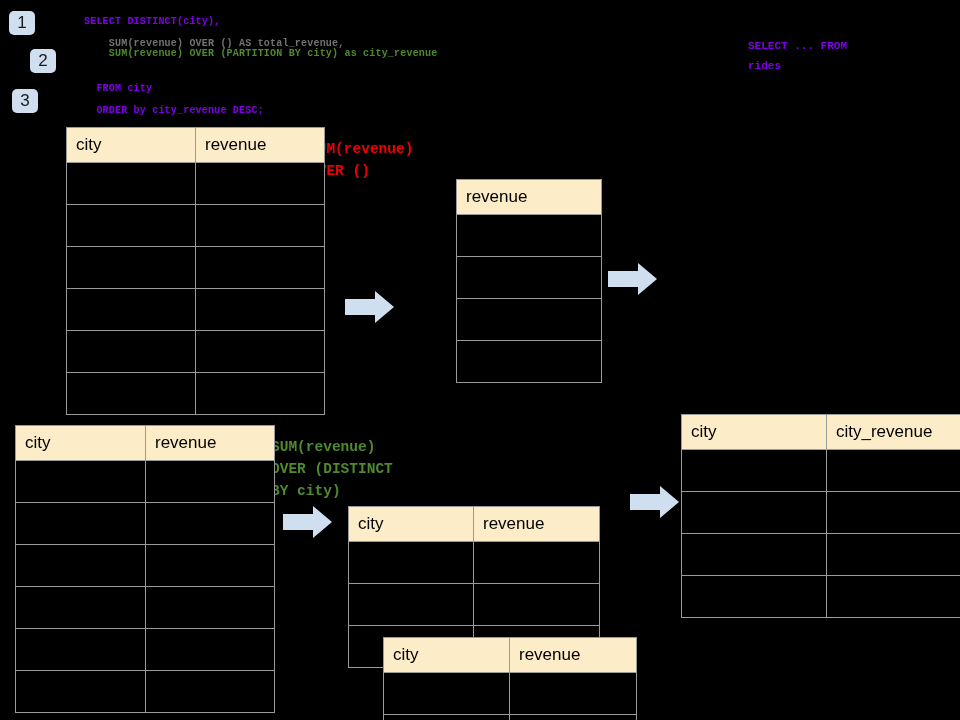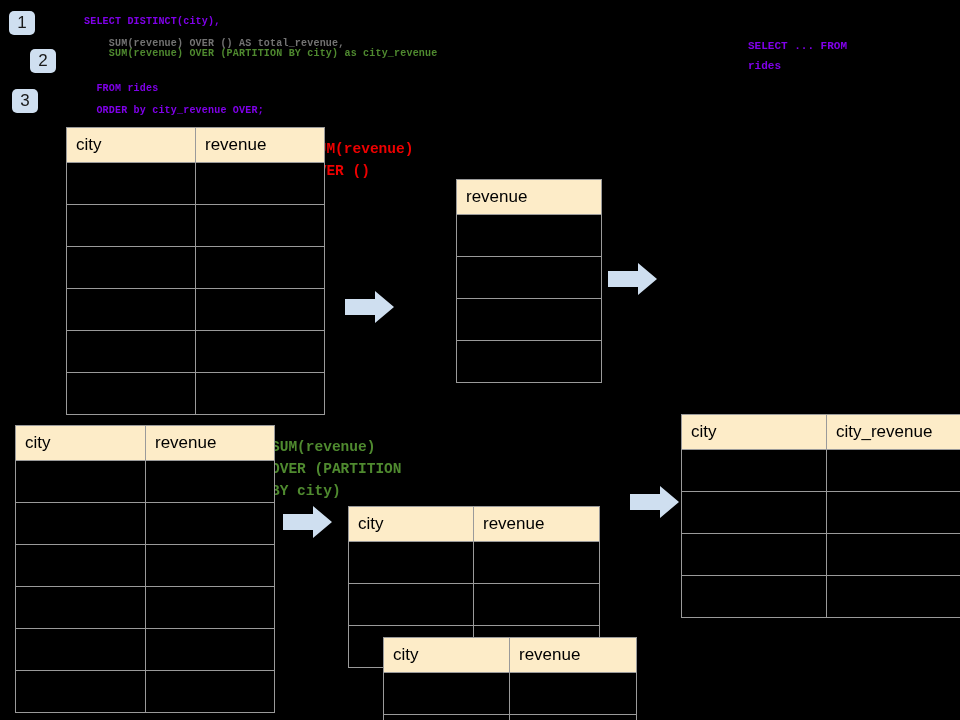--- a/index.html
+++ b/index.html
@@ -93,31 +93,31 @@
 
 <div id="canvas">
 
   <div class="badge" style="left:9px; top:11px;">1</div>
   <div class="badge" style="left:30px; top:49px;">2</div>
   <div class="badge" style="left:12px; top:89px;">3</div>
 
   <div class="code code-purple" style="left:84px; top:11px;">SELECT DISTINCT(city),</div>
   <div class="code code-red" style="left:84px; top:33px;">    SUM(revenue) OVER () AS total_revenue,</div>
   <div class="code code-green" style="left:84px; top:43px;">    SUM(revenue) OVER (PARTITION BY city) as city_revenue</div>
-  <div class="code code-purple" style="left:84px; top:78px;">  FROM rides</div>
-  <div class="code code-purple" style="left:84px; top:100px;">  ORDER by city_revenue OVER;</div>
+  <div class="code code-purple" style="left:84px; top:78px;">  FROM city</div>
+  <div class="code code-purple" style="left:84px; top:100px;">  ORDER by city_revenue DESC;</div>
 
   <div class="annot annot-purple" style="left:748px; top:37px;">SELECT ... FROM
 rides</div>
 
   <div class="annot annot-red" style="left:309px; top:138px;">SUM(revenue)
 OVER ()</div>
 
   <div class="annot annot-green" style="left:271px; top:436px;">SUM(revenue)
-OVER (PARTITION
+OVER (DISTINCT
 BY city)</div>
 
   <table class="tbl" style="left:66px; top:127px; width:238px;">
     <thead>
       <tr>
         <th style="width:119px;">city</th>
         <th style="width:119px;">revenue</th>
       </tr>
     </thead>
     <tbody>

